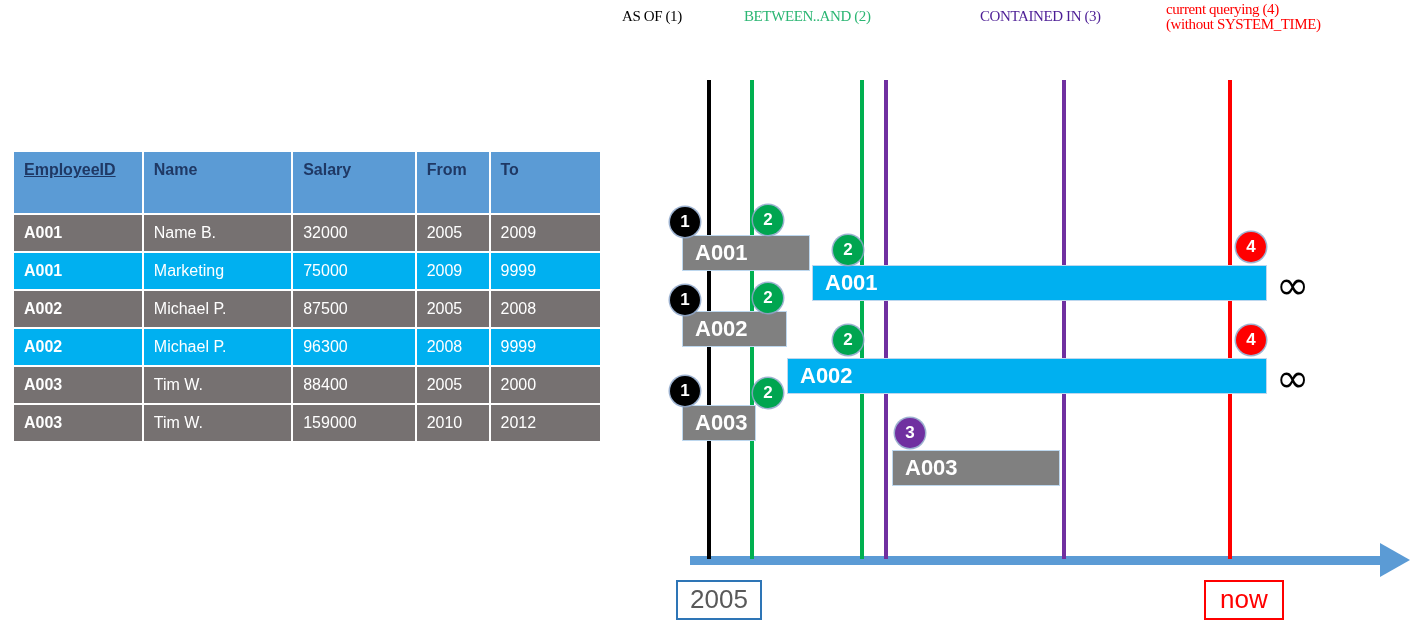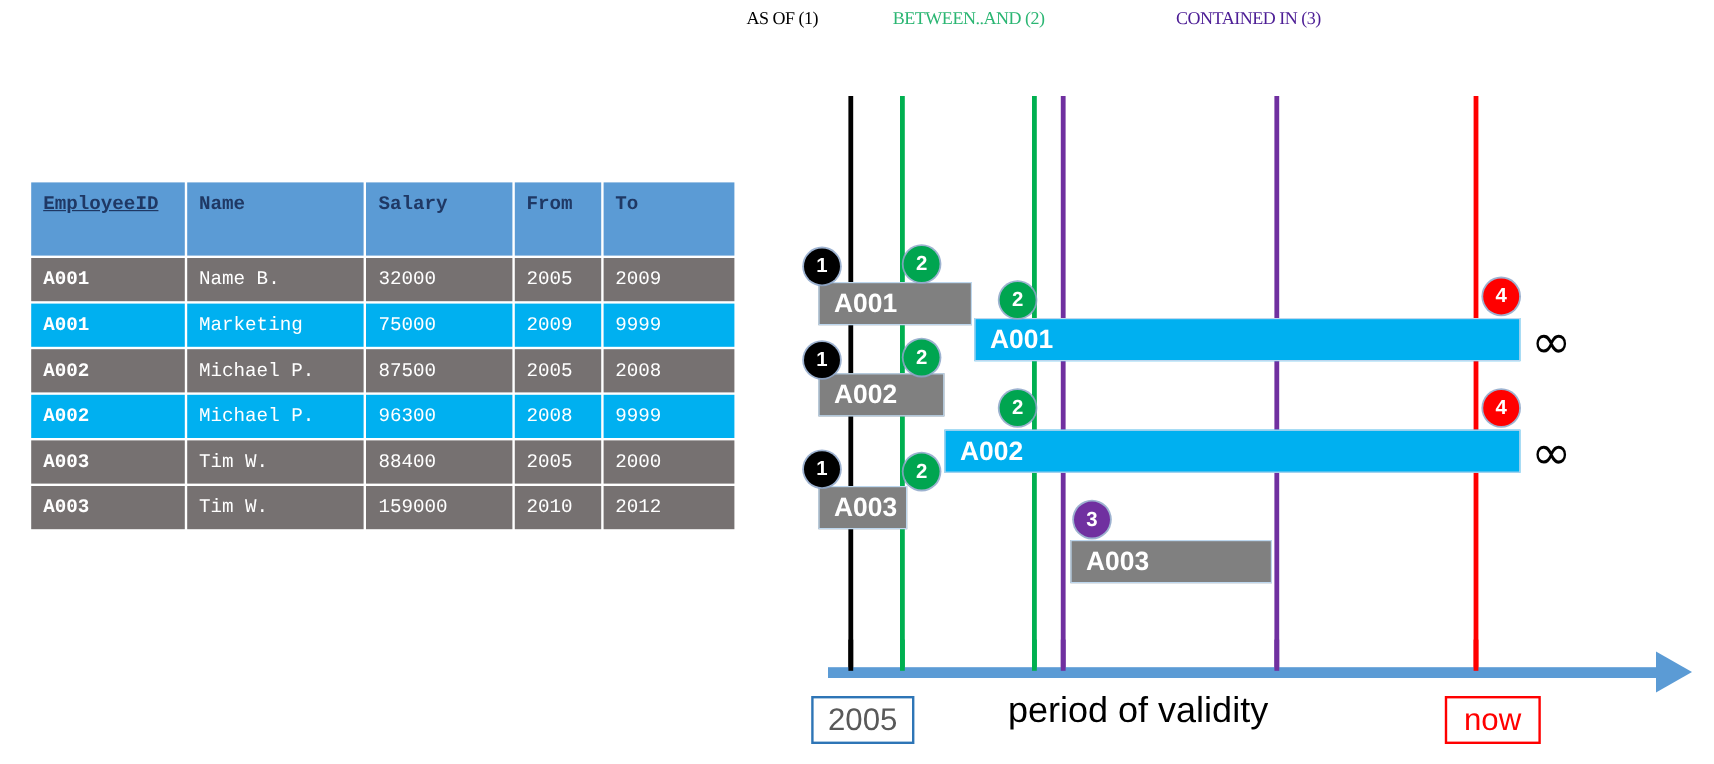--- a/index.html
+++ b/index.html
@@ -5,24 +5,23 @@
   html,body{margin:0;padding:0;}
   body{
     width:1428px;height:637px;
     background:#ffffff;
     font-family:"Liberation Sans", sans-serif;
     position:relative;
     overflow:hidden;
   }
   
   #emp-table{
-    position:absolute;left:24px;top:150px;
+    position:absolute;left:12px;top:150px;
     border-collapse:separate;border-spacing:2px;
     width:590px;
-    font-family:Liberation Mono, monospace;
   }
   #emp-table th{
     background:#5B9BD5;
     color:#1F3864;
     font-weight:bold;
     font-size:16px;
     text-align:left;
     padding:9px 10px 34px 10px;
     vertical-align:top;
   }
@@ -167,20 +166,22 @@
       <td>2010</td>
       <td>2012</td>
     </tr>
   </tbody>
 </table>
 
 <div class="legend l1">AS OF (1)</div>
 <div class="legend l2">BETWEEN..AND (2)</div>
 <div class="legend l3">CONTAINED IN (3)</div>
 <div class="legend l4">
+  <div>current querying (4)</div>
+  <div>(without SYSTEM_TIME)</div>
 </div>
 
 <div id="timeline">
 
   <div class="vline black" style="left:707px;top:80px;height:478px;"></div>
   <div class="vline green" style="left:750px;top:80px;height:478px;"></div>
   <div class="vline green" style="left:860px;top:80px;height:478px;"></div>
   <div class="vline purple" style="left:884px;top:80px;height:478px;"></div>
   <div class="vline purple" style="left:1062px;top:80px;height:478px;"></div>
   <div class="vline red" style="left:1228px;top:80px;height:478px;"></div>
@@ -213,15 +214,14 @@
   <div id="axis-arrow"></div>
 
   <div class="tick" style="left:707px;background:#000000;"></div>
   <div class="tick" style="left:750px;background:#00B050;"></div>
   <div class="tick" style="left:860px;background:#00B050;"></div>
   <div class="tick" style="left:884px;background:#7030A0;"></div>
   <div class="tick" style="left:1062px;background:#7030A0;"></div>
   <div class="tick" style="left:1228px;background:#FF0000;"></div>
 
   <div class="axlabel" id="label-2005">2005</div>
-  <div class="axlabel" id="label-period">period of validity</div>
   <div class="axlabel" id="label-now">now</div>
 </div>
 
 </body></html>

